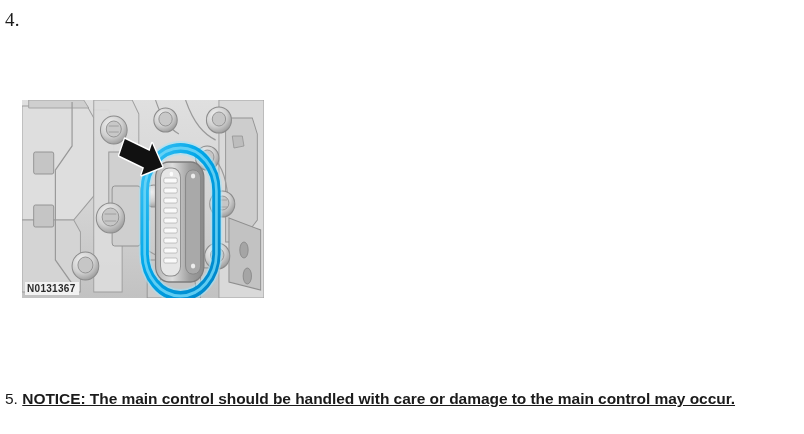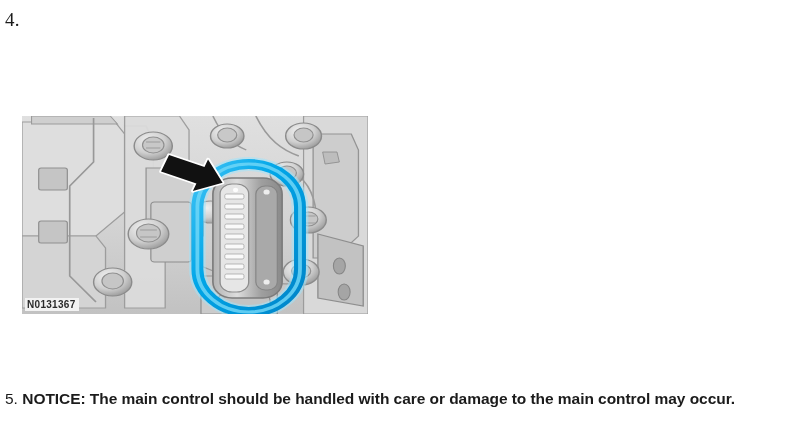--- a/index.html
+++ b/index.html
@@ -28,23 +28,22 @@
     line-height: 22px;
     color: #1b1b1b;
     letter-spacing: 0.2px;
   }
 
   
   .figure-wrap {
     position: absolute;
     left: 22px;
     top: 100px;
-    width: 346px;
+    width: 242px;
     height: 198px;
-    margin-top: 16px;
   }
   .figure {
     position: absolute;
     inset: 0;
     overflow: hidden;
     background: #d8d8d8;
   }
   .figure svg {
     display: block;
     width: 100%;
@@ -79,20 +78,21 @@
     color: #1b1b1b;
   }
   .notice-num {
     font-weight: 400;
     font-size: 15.5px;
   }
   .notice-body {
     font-weight: 700;
     font-size: 15.5px;
     letter-spacing: -0.05px;
+    text-decoration: underline;
   }
 </style>
 </head>
 <body>
 
 <div class="step-four">4.</div>
 
 <div class="figure-wrap">
   <div class="figure">
     <svg viewBox="0 0 290 198" preserveAspectRatio="none">

